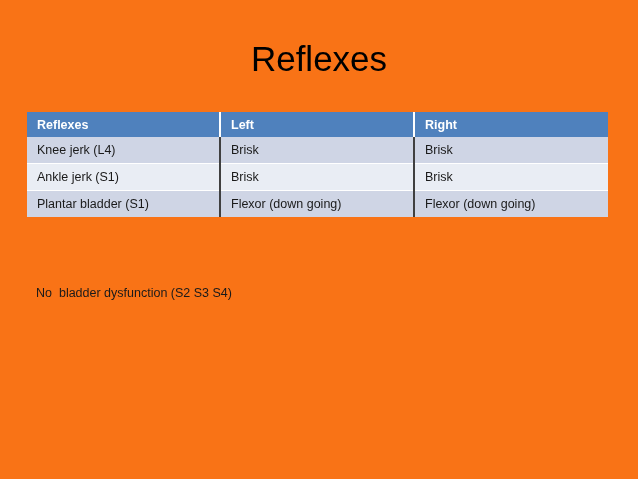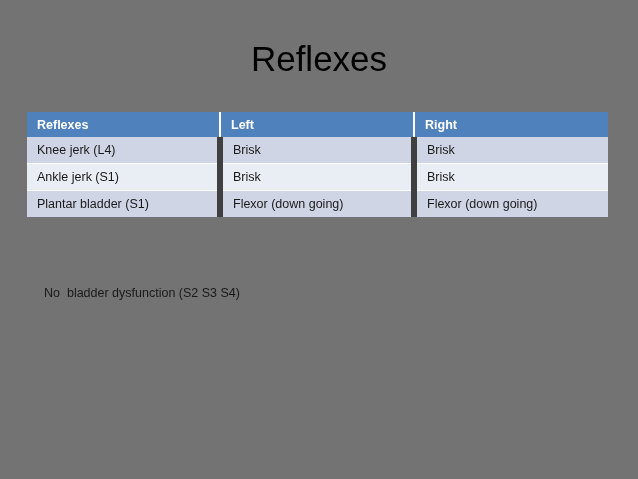--- a/index.html
+++ b/index.html
@@ -11,21 +11,21 @@
     height: 479px;
     background: #ffffff;
     font-family: "Liberation Sans", "DejaVu Sans", sans-serif;
     overflow: hidden;
     position: relative;
   }
 
   .slide {
     position: absolute;
     inset: 0;
-    background: #737373;
+    background: #f97316;
   }
 
   
   .slide-title {
     position: absolute;
     left: 0;
     top: 38px;
     width: 638px;
     text-align: center;
     font-size: 35px;
@@ -73,34 +73,34 @@
   .reflex-table thead th:last-child {
     border-right: 0;
     margin-left: 20px;
   }
 
   
   .reflex-table tbody td {
     height: 26px;
     color: #1a1a1a;
     font-size: 12.5px;
-    border-right: 6px solid #404040;
+    border-right: 2px solid #404040;
     border-bottom: 1px solid #ffffff;
   }
   .reflex-table tbody td:last-child {
     border-right: 0;
   }
   .reflex-table tbody tr.band-dark { background: #CFD5E5; }
   .reflex-table tbody tr.band-light { background: #E9EDF4; }
   .reflex-table tbody tr:last-child td { border-bottom: 0; }
 
   
   .note-text {
     position: absolute;
-    left: 44px;
+    left: 36px;
     top: 284px;
     font-size: 12.5px;
     line-height: 18px;
     color: #1a1a1a;
     white-space: pre;
   }
 </style>
 </head>
 <body>
 

